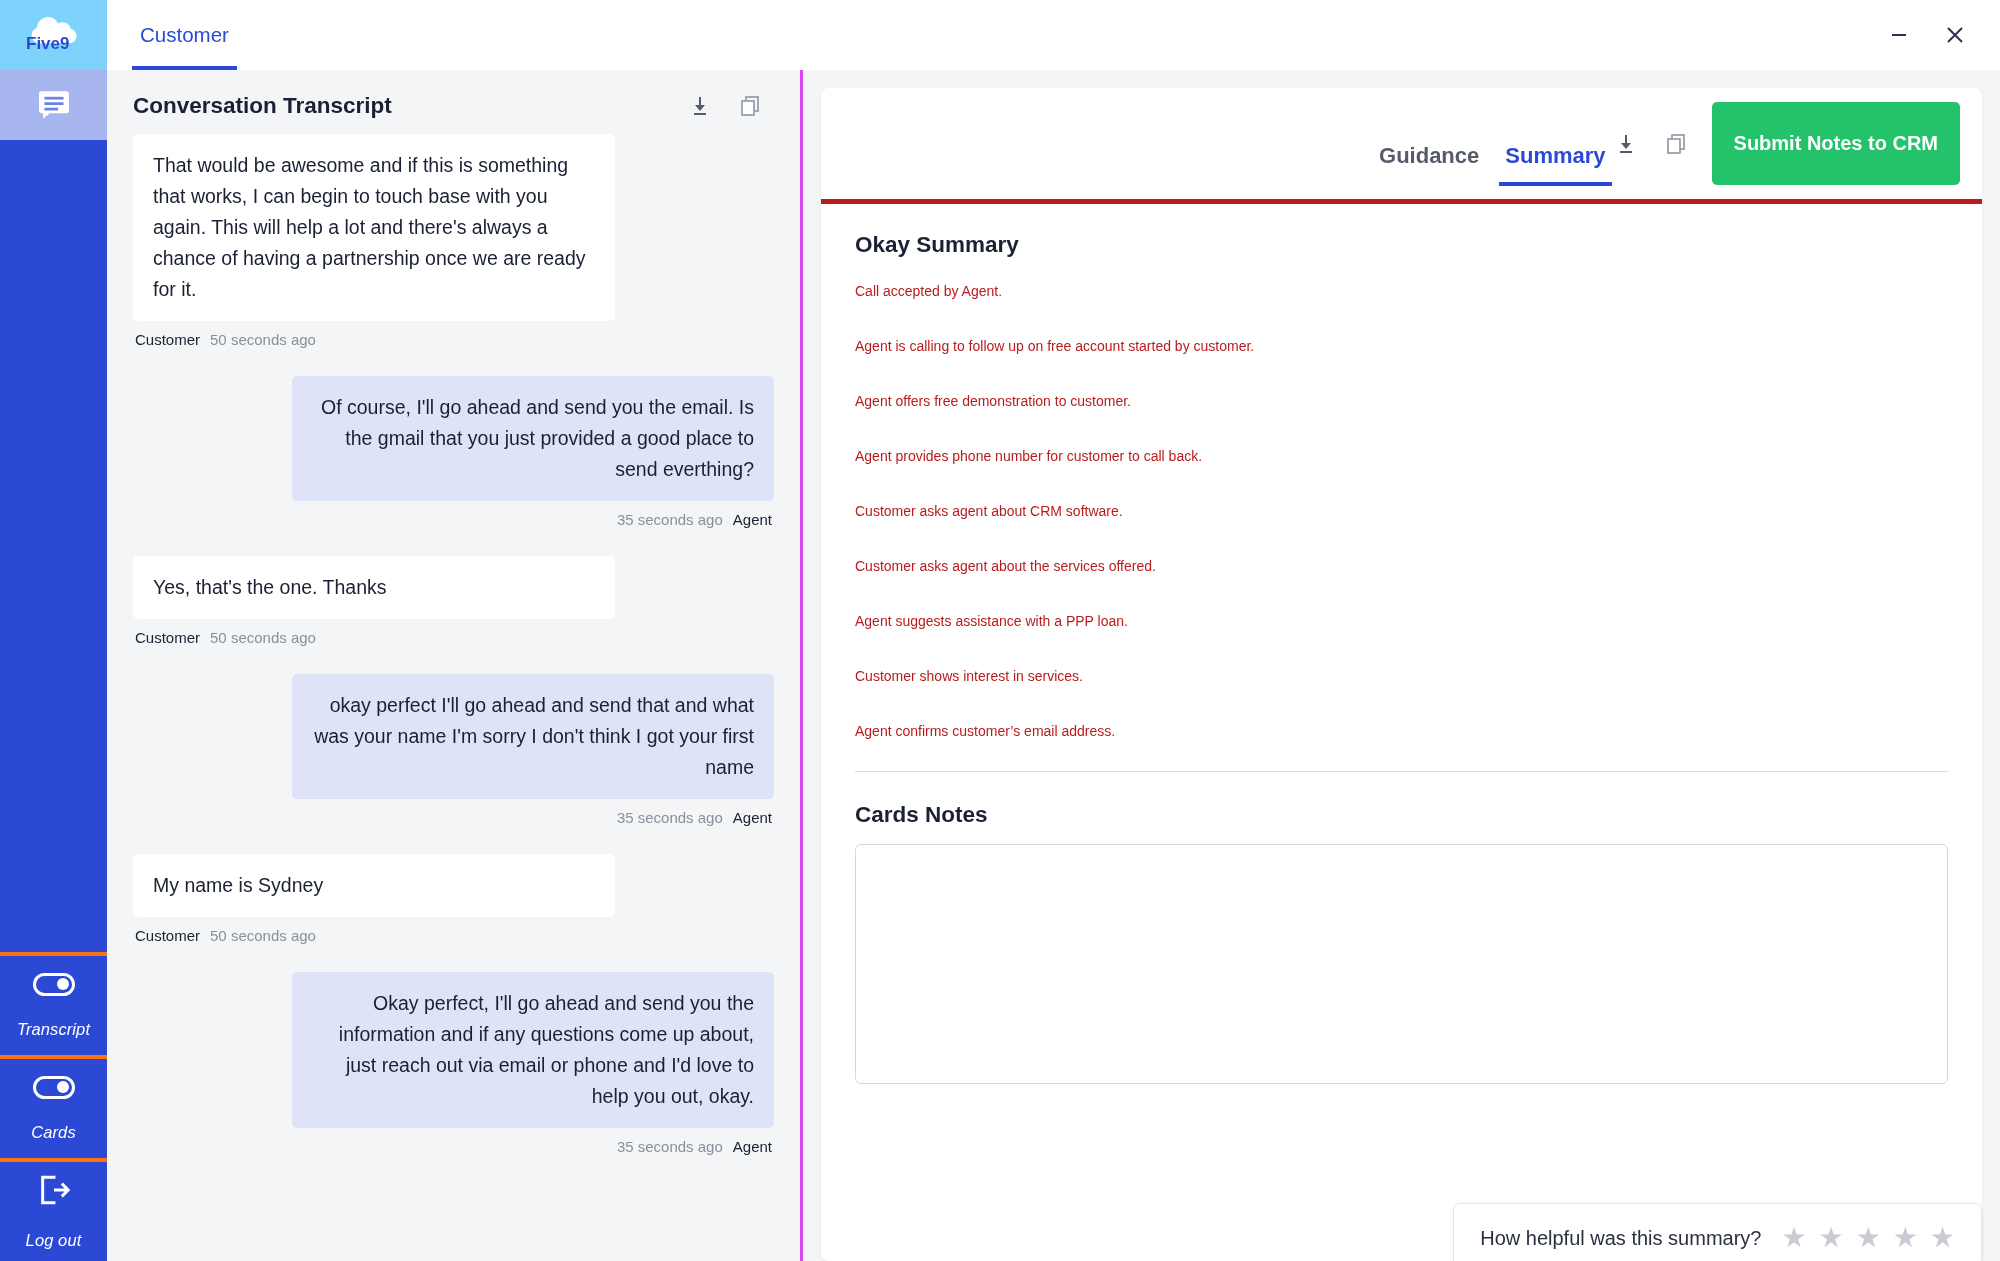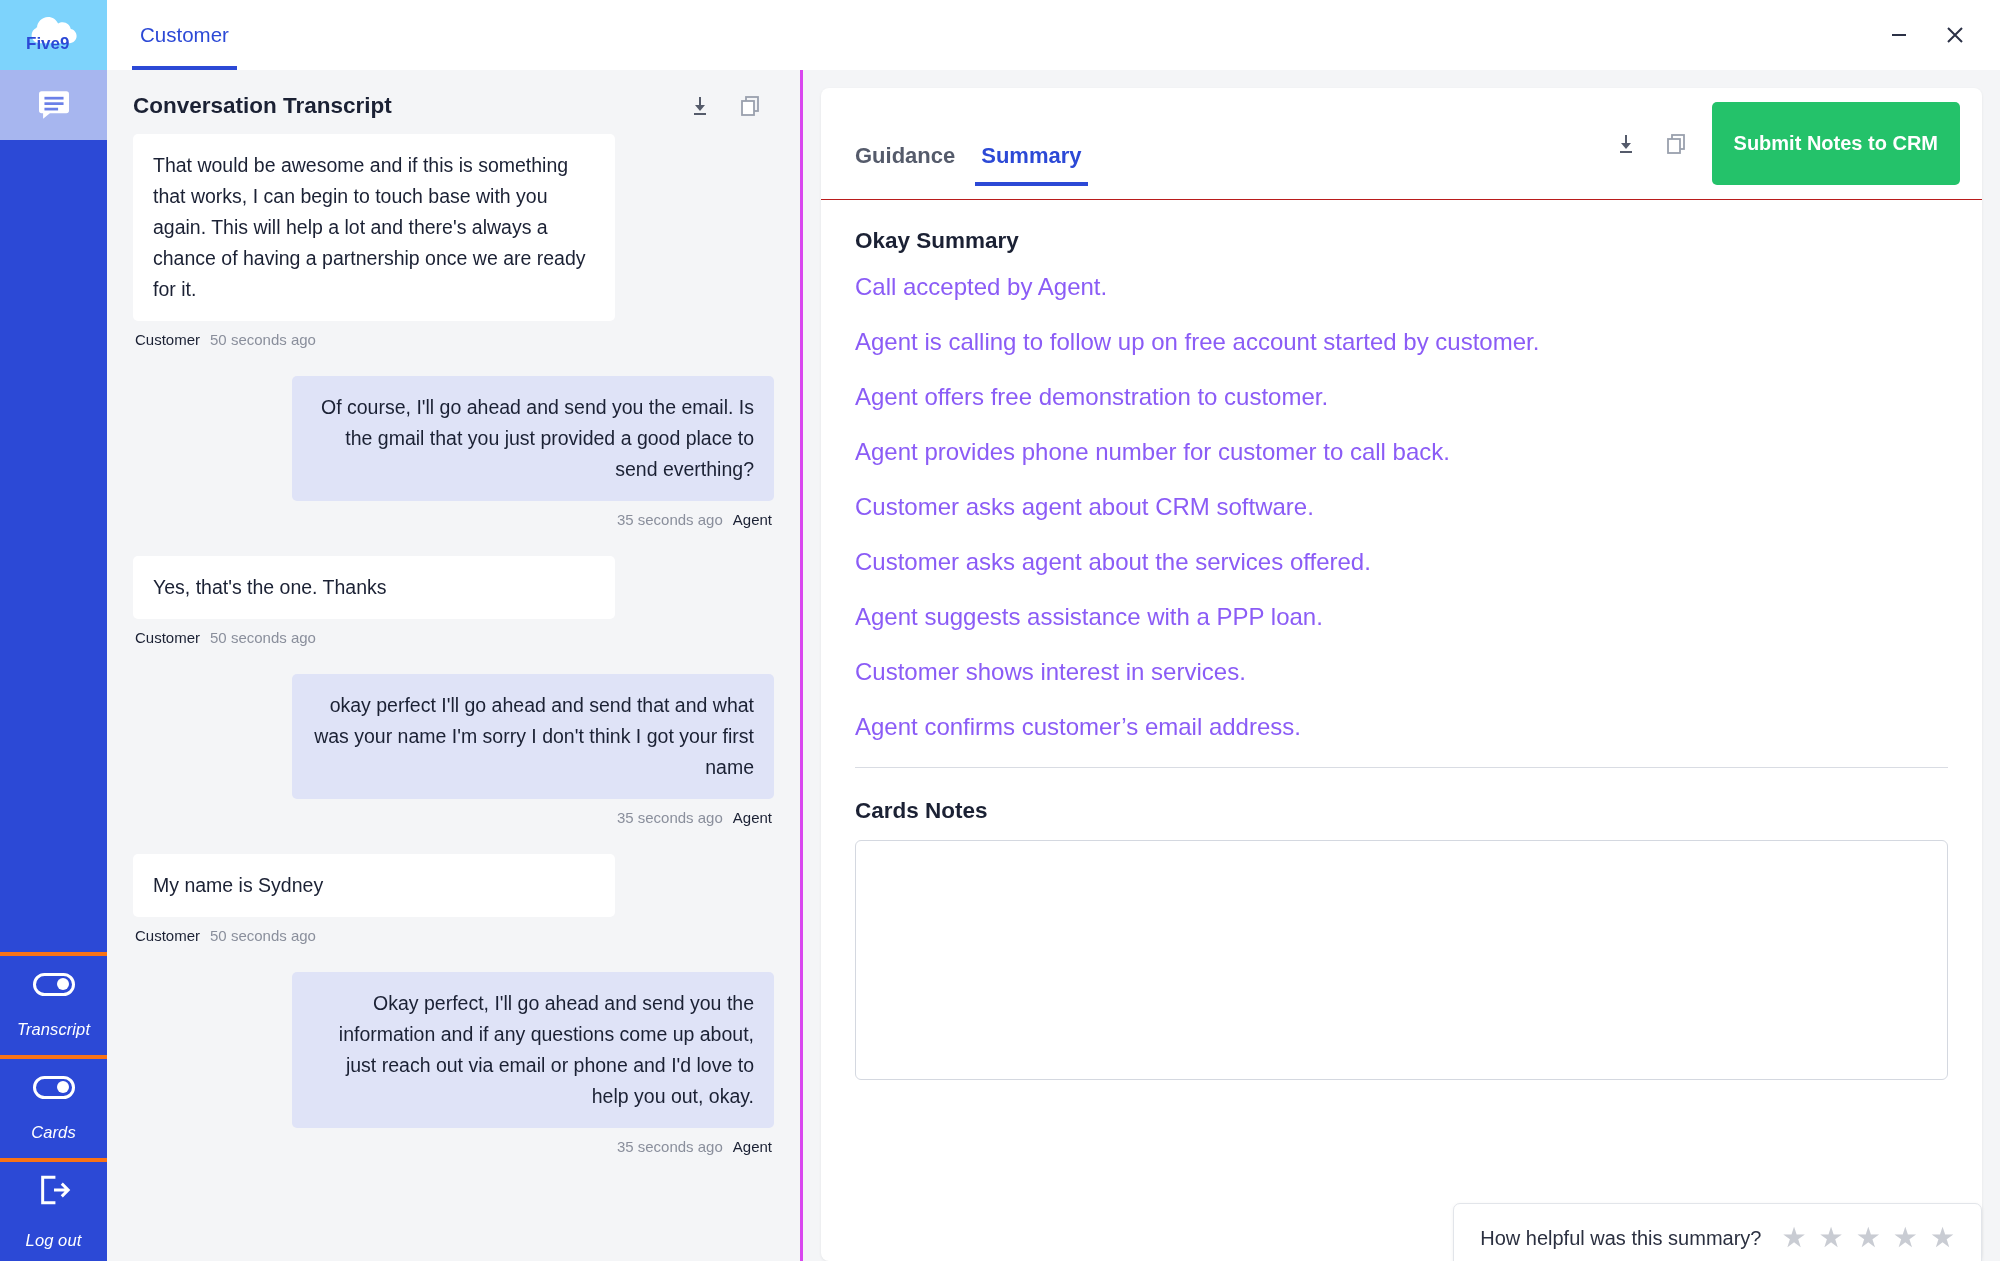--- a/index.html
+++ b/index.html
@@ -113,23 +113,23 @@
 
   
   .rightwrap { flex: 1 1 auto; padding: 18px 18px 0 18px; min-width: 0; position: relative; }
   .card {
     background: #ffffff; border-radius: 8px; height: 100%;
     display: flex; flex-direction: column;
     box-shadow: 0 1px 3px rgba(0,0,0,.07);
     overflow: hidden;
   }
   .card-header {
-    display: flex; align-items: center; justify-content: space-between;
+    display: flex; align-items: center; justify-content: flex-end;
     padding: 14px 22px 0 28px;
-    border-bottom: 1px solid #b91c1c;
+    border-bottom: 5px solid #b91c1c;
     min-height: 82px;
   }
   .tabs { display: flex; align-items: flex-end; gap: 14px; height: 68px; }
   .tab {
     font-size: 22px; font-weight: bold; color: #555b6b;
     padding: 0 6px 16px 6px; position: relative;
   }
   .tab.active { color: #2c49d6; }
   .tab.active::after {
     content:""; position: absolute; left: 0; right: 0; bottom: -1px;
@@ -137,21 +137,21 @@
   }
   .card-actions { display: flex; align-items: center; gap: 22px; padding-bottom: 14px; }
   .btn-primary {
     background: #24c26a; color: #ffffff; border: none; border-radius: 5px;
     font-size: 20px; font-weight: bold; padding: 30px 22px;
     font-family: "Liberation Sans", sans-serif;
     white-space: nowrap;
   }
   .card-body { padding: 28px 34px 0 34px; overflow: hidden; flex: 1 1 auto; }
   .sec-title { font-size: 22.5px; font-weight: bold; color: #1b2134; margin-bottom: 18px; }
-  .sum-line { font-size: 24px; color: #8b5cf6; line-height: 30px; margin-bottom: 25px; }
+  .sum-line { font-size: 14px; color: #b91c1c; line-height: 30px; margin-bottom: 25px; }
   .divider { height: 1px; background: #d9dce3; margin: 14px 0 30px 0; }
   .notes-title { font-size: 22.5px; font-weight: bold; color: #1b2134; margin-bottom: 16px; }
   .notes-box {
     border: 1px solid #d4d8e0; border-radius: 6px; height: 240px;
     background: #ffffff; width: 100%;
     font-family: "Liberation Sans", sans-serif; font-size: 19px;
     padding: 14px; resize: none; color: #1b2134;
   }
 
   .rating {

